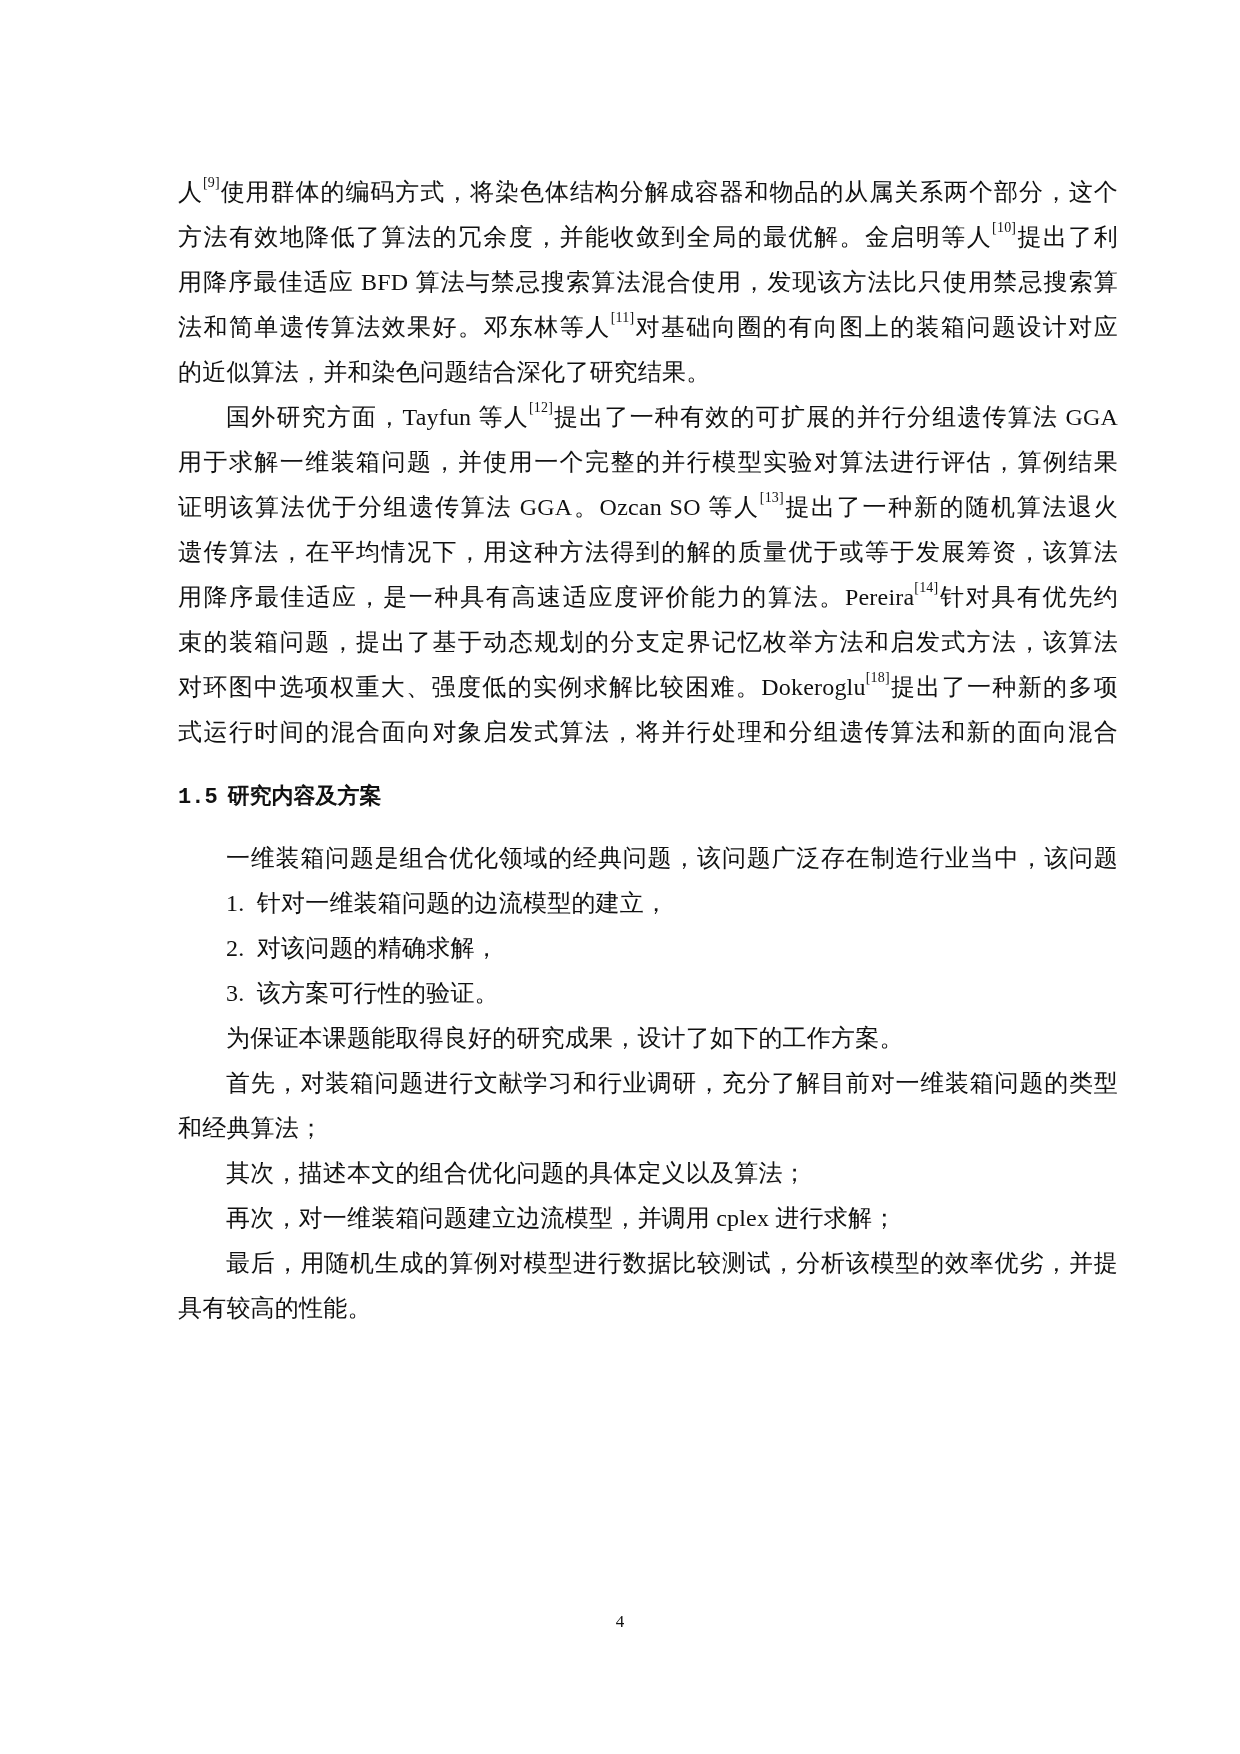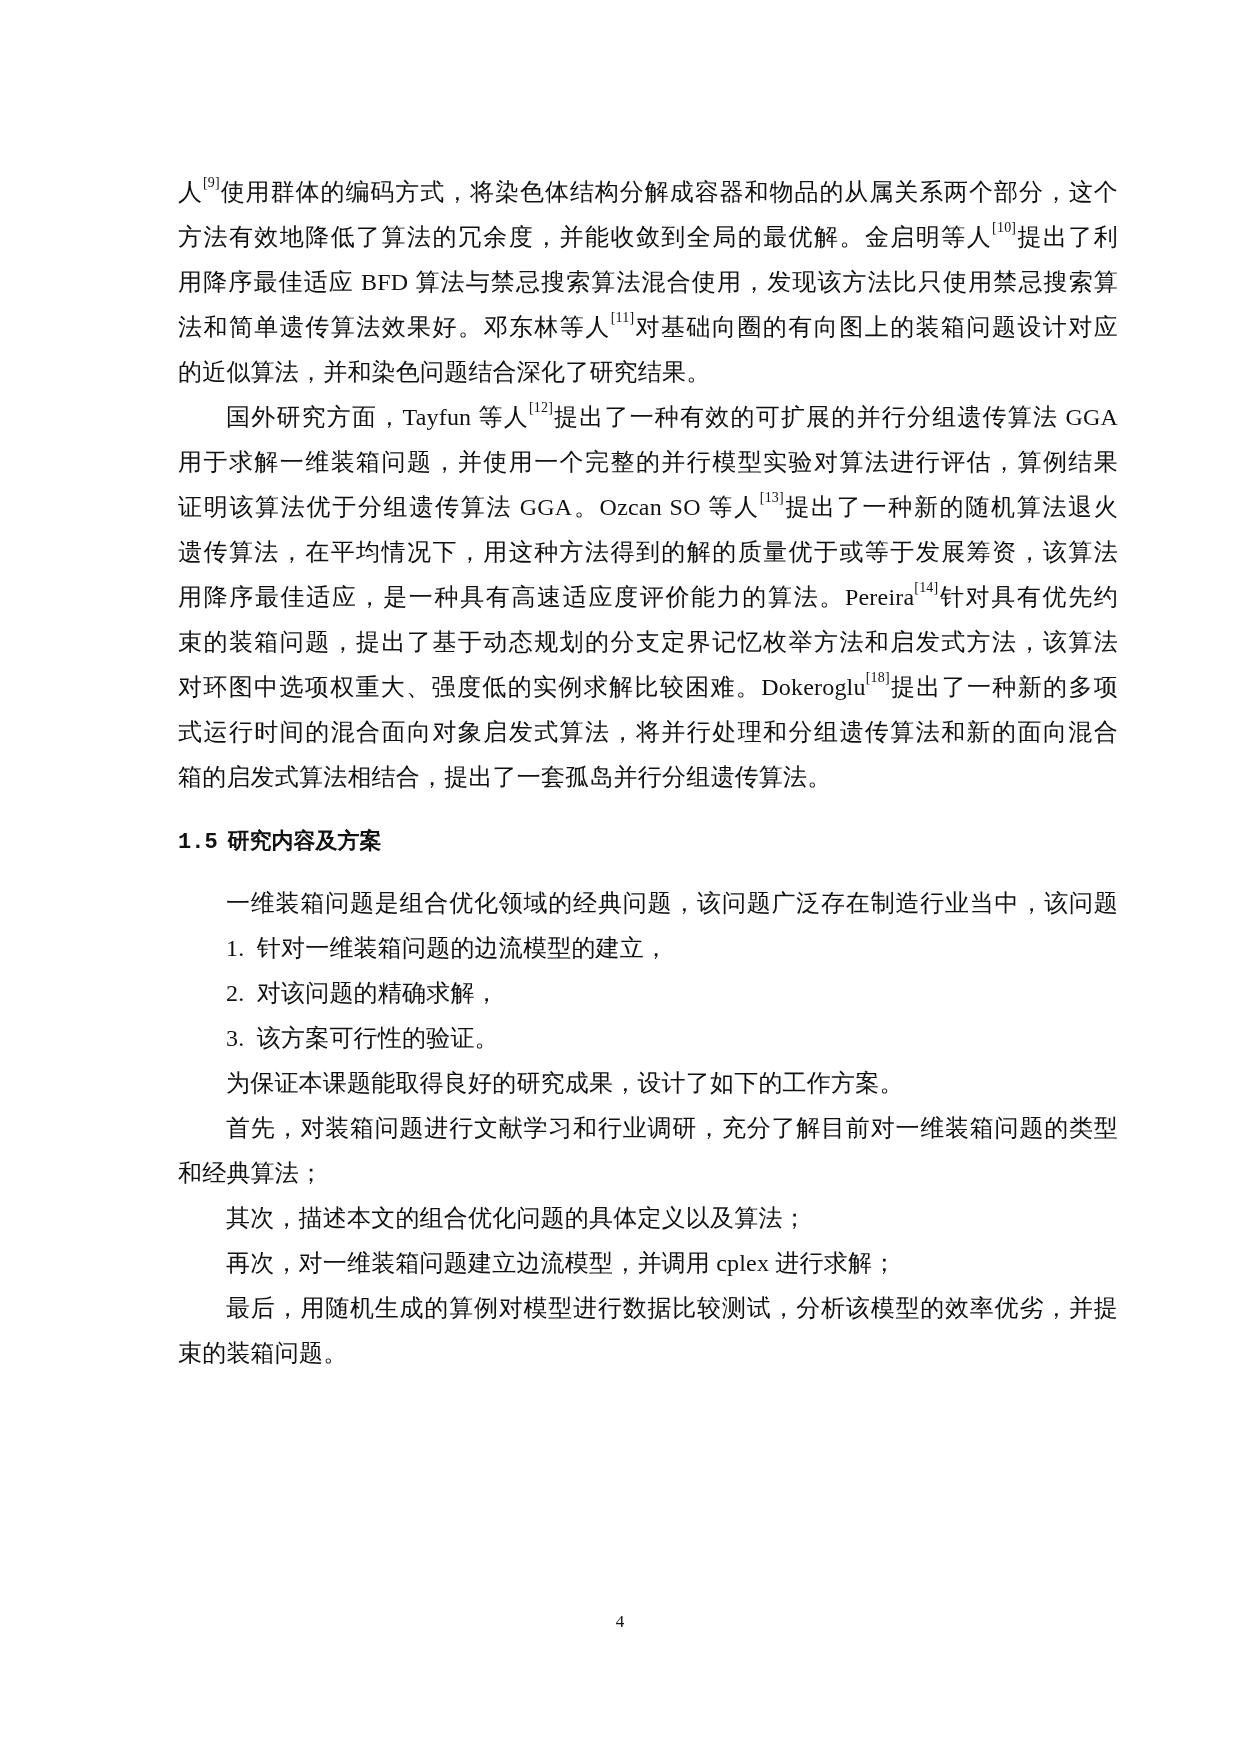--- a/index.html
+++ b/index.html
@@ -80,21 +80,20 @@
 
   <div>
     <div class="line justify indent"><span>国外研究方面，Tayfun 等人</span><sup>[12]</sup><span>提出了一种有效的可扩展的并行分组遗传算法 GGA</span></div>
     <div class="line justify"><span>用于求解一维装箱问题，并使用一个完整的并行模型实验对算法进行评估，算例结果</span></div>
     <div class="line justify"><span>证明该算法优于分组遗传算法 GGA。Ozcan SO 等人</span><sup>[13]</sup><span>提出了一种新的随机算法退火</span></div>
     <div class="line justify"><span>遗传算法，在平均情况下，用这种方法得到的解的质量优于或等于发展筹资，该算法</span></div>
     <div class="line justify"><span>用降序最佳适应，是一种具有高速适应度评价能力的算法。Pereira</span><sup>[14]</sup><span>针对具有优先约</span></div>
     <div class="line justify"><span>束的装箱问题，提出了基于动态规划的分支定界记忆枚举方法和启发式方法，该算法</span></div>
     <div class="line justify"><span>对环图中选项权重大、强度低的实例求解比较困难。Dokeroglu</span><sup>[18]</sup><span>提出了一种新的多项</span></div>
     <div class="line justify"><span>式运行时间的混合面向对象启发式算法，将并行处理和分组遗传算法和新的面向混合</span></div>
-    <div class="line"><span>箱的启发式算法相结合，提出了一套孤岛并行分组遗传算法。</span></div>
   </div>
 
   <div class="heading">
     <span class="num">1.5</span><span>研究内容及方案</span>
   </div>
 
   <div>
     <div class="line justify indent">一维装箱问题是组合优化领域的经典问题，该问题广泛存在制造行业当中，该问题</div>
   </div>
 
@@ -104,18 +103,18 @@
     <div class="line list-indent"><span>3.</span>&nbsp;&nbsp;<span>该方案可行性的验证。</span></div>
   </div>
 
   <div>
     <div class="line indent">为保证本课题能取得良好的研究成果，设计了如下的工作方案。</div>
     <div class="line justify indent">首先，对装箱问题进行文献学习和行业调研，充分了解目前对一维装箱问题的类型</div>
     <div class="line">和经典算法；</div>
     <div class="line indent">其次，描述本文的组合优化问题的具体定义以及算法；</div>
     <div class="line indent">再次，对一维装箱问题建立边流模型，并调用 cplex 进行求解；</div>
     <div class="line justify indent">最后，用随机生成的算例对模型进行数据比较测试，分析该模型的效率优劣，并提</div>
-    <div class="line">束的装箱问题。</div>
+    <div class="line">具有较高的性能。</div>
   </div>
 
 </div>
 
 <div class="page-number">4</div>
 
 </body></html>

